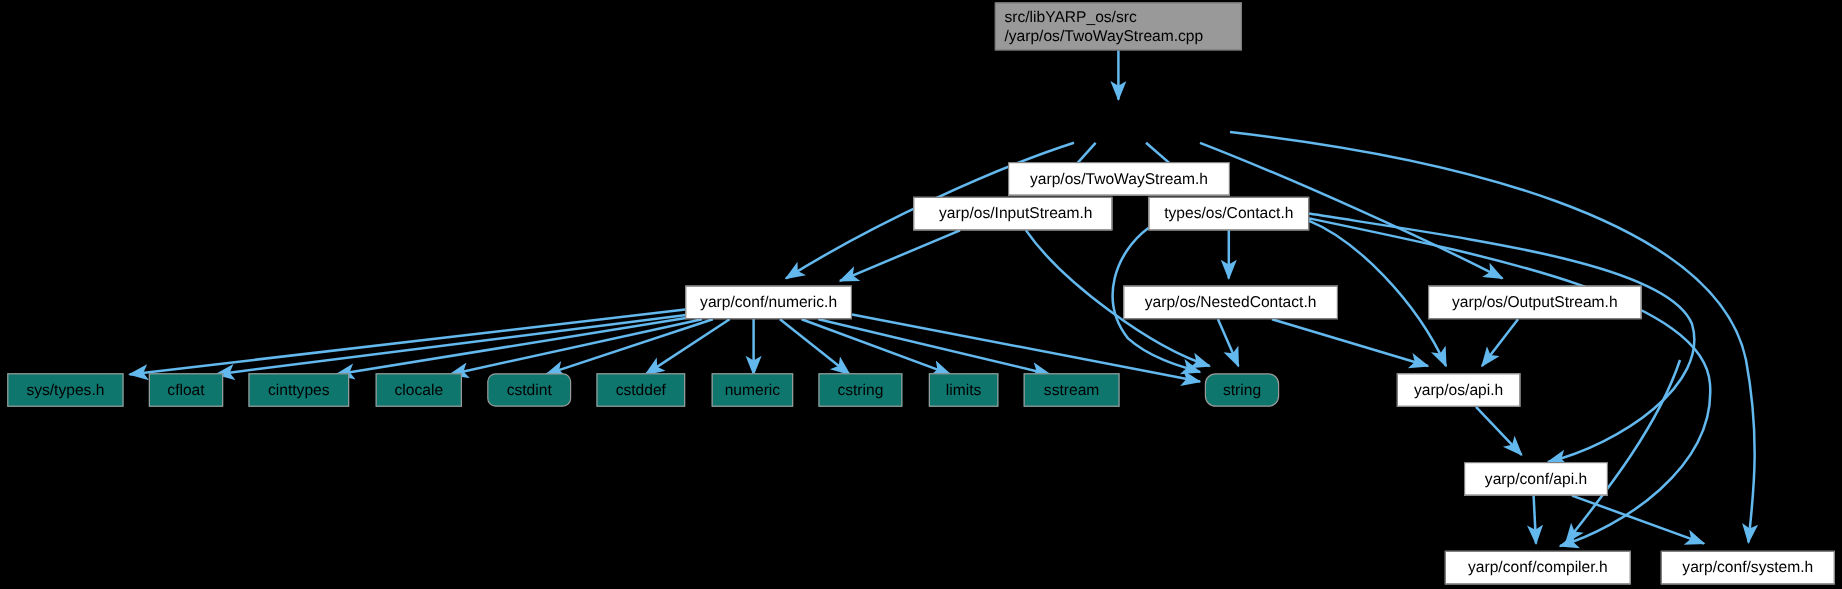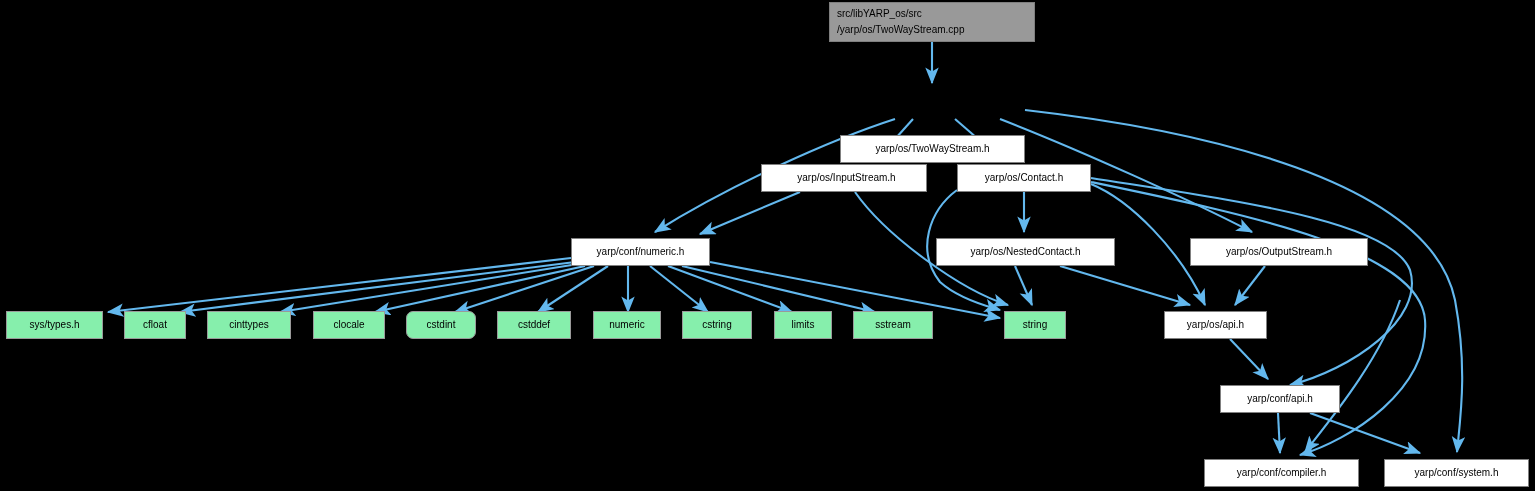--- a/index.html
+++ b/index.html
@@ -26,28 +26,28 @@
   .node {
     position: absolute;
     box-sizing: border-box;
     display: flex;
     align-items: center;
     justify-content: center;
     text-align: center;
     border: 1px solid #808080;
     background: #ffffff;
     color: #000000;
-    font-size: 10px;
+    font-size: 13px;
     line-height: 16px;
     white-space: pre;
     padding: 0 7px;
     letter-spacing: 0px;
   }
   .node.external {
-    background: #86efac;
+    background: #0f766e;
     border: 1px solid #9a9a9a;
   }
   .node.root {
     background: #999999;
     border: 1px solid #7f7f7f;
     text-align: left;
     justify-content: flex-start;
   }
 </style>
 </head>
@@ -92,33 +92,33 @@
         <path d="M1278,413 L1280,453" marker-end="url(#arrow)"></path>
         <path d="M1310,413 L1420,453" marker-end="url(#arrow)"></path>
         <path d="M1400,300 C1380,360 1330,420 1305,452" marker-end="url(#arrow)"></path>
       </g>
   </svg>
   <div id="node-layer">
       <div class="node root" style="left: 829px; top: 2px; width: 206px; height: 40px;">src/libYARP_os/src
 /yarp/os/TwoWayStream.cpp</div>
       <div class="node" style="left: 840px; top: 91px; width: 185px; height: 28px; margin-top: 44px;">yarp/os/TwoWayStream.h</div>
       <div class="node" style="left: 761px; top: 164px; width: 166px; height: 28px; padding-left: 12px;">yarp/os/InputStream.h</div>
-      <div class="node" style="left: 957px; top: 164px; width: 134px; height: 28px;">yarp/os/Contact.h</div>
+      <div class="node" style="left: 957px; top: 164px; width: 134px; height: 28px;">types/os/Contact.h</div>
       <div class="node" style="left: 571px; top: 238px; width: 139px; height: 28px;">yarp/conf/numeric.h</div>
       <div class="node" style="left: 936px; top: 238px; width: 179px; height: 28px;">yarp/os/NestedContact.h</div>
       <div class="node" style="left: 1190px; top: 238px; width: 178px; height: 28px;">yarp/os/OutputStream.h</div>
       <div class="node external" style="left: 6px; top: 311px; width: 97px; height: 28px;">sys/types.h</div>
       <div class="node external" style="left: 124px; top: 311px; width: 62px; height: 28px;">cfloat</div>
       <div class="node external" style="left: 207px; top: 311px; width: 84px; height: 28px; text-align: right;">cinttypes</div>
       <div class="node external" style="left: 313px; top: 311px; width: 72px; height: 28px;">clocale</div>
       <div class="node external" style="left: 406px; top: 311px; width: 70px; height: 28px; border-radius: 7px;">cstdint</div>
       <div class="node external" style="left: 497px; top: 311px; width: 74px; height: 28px;">cstddef</div>
       <div class="node external" style="left: 593px; top: 311px; width: 68px; height: 28px;">numeric</div>
       <div class="node external" style="left: 682px; top: 311px; width: 70px; height: 28px;">cstring</div>
       <div class="node external" style="left: 774px; top: 311px; width: 58px; height: 28px;">limits</div>
       <div class="node external" style="left: 853px; top: 311px; width: 80px; height: 28px;">sstream</div>
-      <div class="node external" style="left: 1004px; top: 311px; width: 62px; height: 28px;">string</div>
+      <div class="node external" style="left: 1004px; top: 311px; width: 62px; height: 28px; border-radius: 9px;">string</div>
       <div class="node" style="left: 1164px; top: 311px; width: 103px; height: 28px;">yarp/os/api.h</div>
       <div class="node" style="left: 1220px; top: 385px; width: 120px; height: 28px;">yarp/conf/api.h</div>
       <div class="node" style="left: 1204px; top: 459px; width: 155px; height: 28px;">yarp/conf/compiler.h</div>
       <div class="node" style="left: 1384px; top: 459px; width: 145px; height: 28px;">yarp/conf/system.h</div>
     </div>
 </div>
 
 </body></html>

